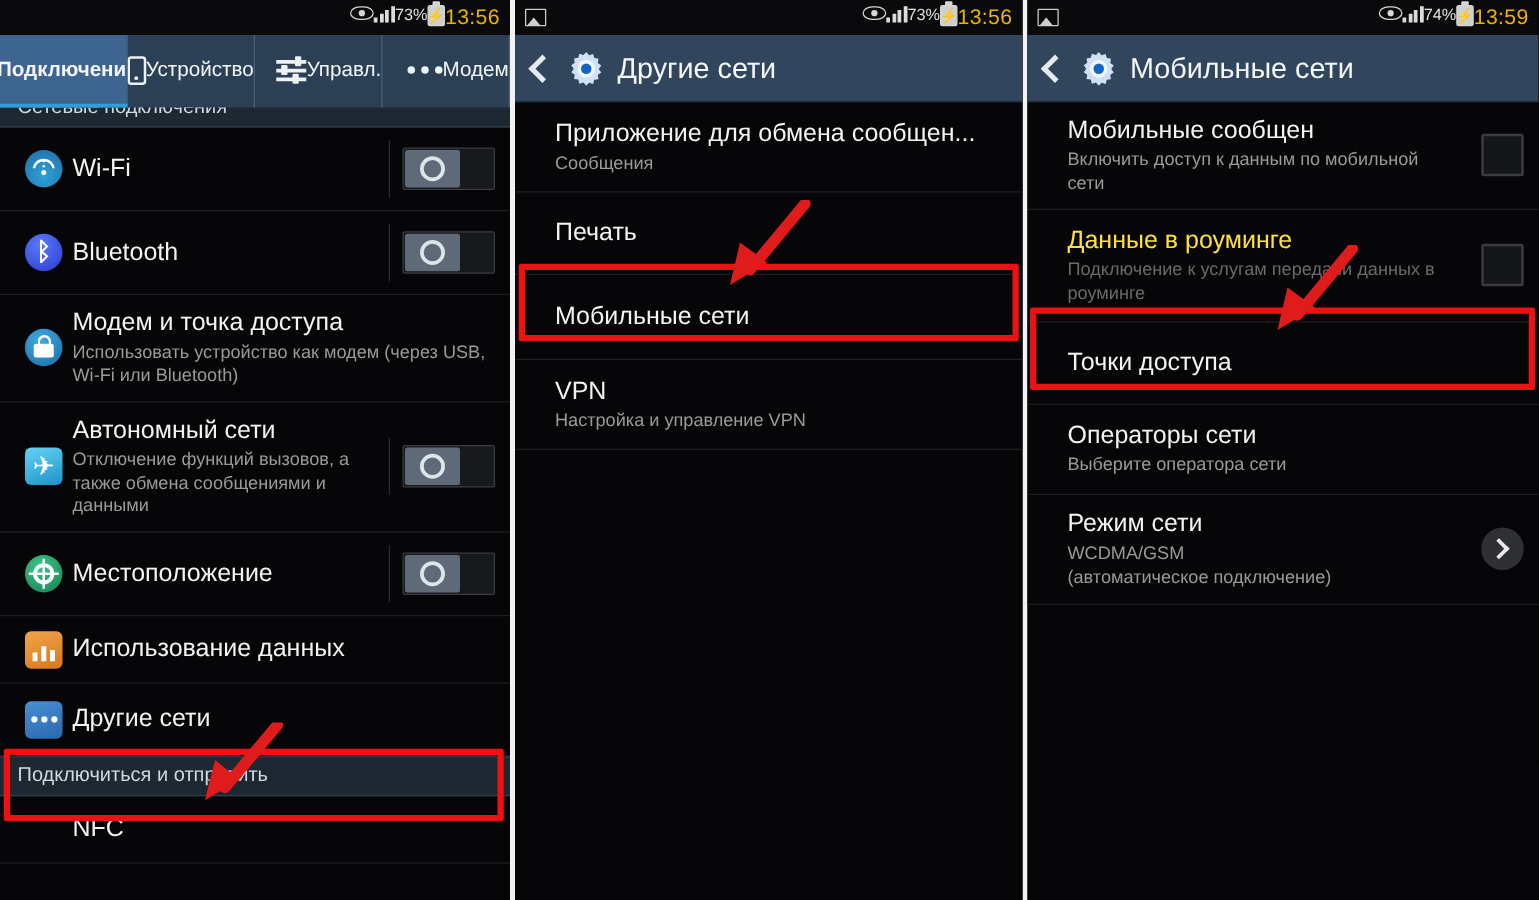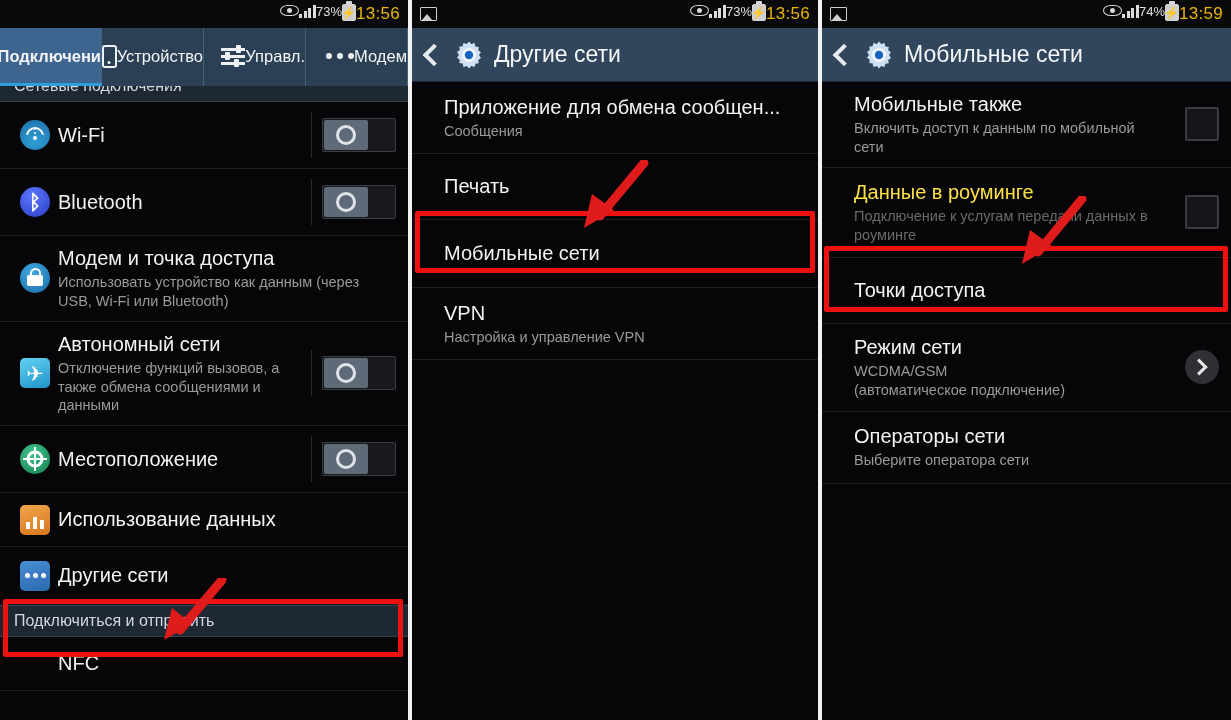--- a/index.html
+++ b/index.html
@@ -306,21 +306,21 @@
       </div>
 
       <div class="row">
         <div class="rowicon">
             <span class="appico ico-hotspot">
               <i></i>
             </span>
           </div>
         <div class="rowtext">
           <div class="title">Модем и точка доступа</div>
-          <div class="sub">Использовать устройство как данным (через USB, Wi-Fi или Bluetooth)</div>
+          <div class="sub">Использовать устройство как модем (через USB, Wi-Fi или Bluetooth)</div>
         </div>
       </div>
 
       <div class="row">
         <div class="rowicon">
             <span class="appico ico-plane">✈</span>
           </div>
         <div class="rowtext">
           <div class="title">Автономный сети</div>
           <div class="sub">Отключение функций вызовов, а также обмена сообщениями и данными</div>
@@ -495,21 +495,21 @@
           <circle cx="15" cy="15" r="7" fill="#f2f7fc"></circle>
           <circle cx="15" cy="15" r="4.2" fill="#1565c0"></circle>
         </svg>
       </span>
       <span class="ab-title">Мобильные сети</span>
     </div>
 
     <div class="content">
       <div class="row plain nopad" style="min-height:82px;">
         <div class="rowtext">
-          <div class="title">Мобильные также</div>
+          <div class="title">Мобильные сообщен</div>
           <div class="sub">Включить доступ к данным по мобильной сети</div>
         </div>
         <div class="ctrl" style="border-left:none;">
             <div class="checkbox"></div>
           </div>
       </div>
 
       <div class="row plain nopad" style="min-height:90px;">
         <div class="rowtext">
           <div class="title dim">Данные в роуминге</div>
@@ -517,38 +517,38 @@
         </div>
         <div class="ctrl" style="border-left:none;">
             <div class="checkbox"></div>
           </div>
       </div>
 
       <div class="row plain nopad" style="min-height:66px;">
         <div class="rowtext">
             <div class="title">Точки доступа</div>
           </div>
+      </div>
+
+      <div class="row plain nopad" style="min-height:72px;">
+        <div class="rowtext">
+          <div class="title">Операторы сети</div>
+          <div class="sub">Выберите оператора сети</div>
+        </div>
       </div>
 
       <div class="row plain nopad" style="min-height:88px;">
         <div class="rowtext">
           <div class="title">Режим сети</div>
           <div class="sub" style="white-space:pre-line;">WCDMA/GSM
 (автоматическое подключение)</div>
         </div>
         <div class="ctrl" style="border-left:none;">
             <div class="chev-btn"></div>
           </div>
-      </div>
-
-      <div class="row plain nopad" style="min-height:72px;">
-        <div class="rowtext">
-          <div class="title">Операторы сети</div>
-          <div class="sub">Выберите оператора сети</div>
-        </div>
       </div>
     </div>
 
     <div class="hl" style="left:2px; top:246px; width:404px; height:66px;"></div>
     <svg class="arrow" style="left:178px; top:196px;" width="90" height="80" viewBox="0 0 90 80">
       <path d="M82 3 L38 56" stroke="#e01b1b" stroke-width="9" stroke-linecap="round" fill="none"></path>
       <path d="M22 68 L30 34 L52 50 Z" fill="#e01b1b"></path>
     </svg>
   </div>
 

